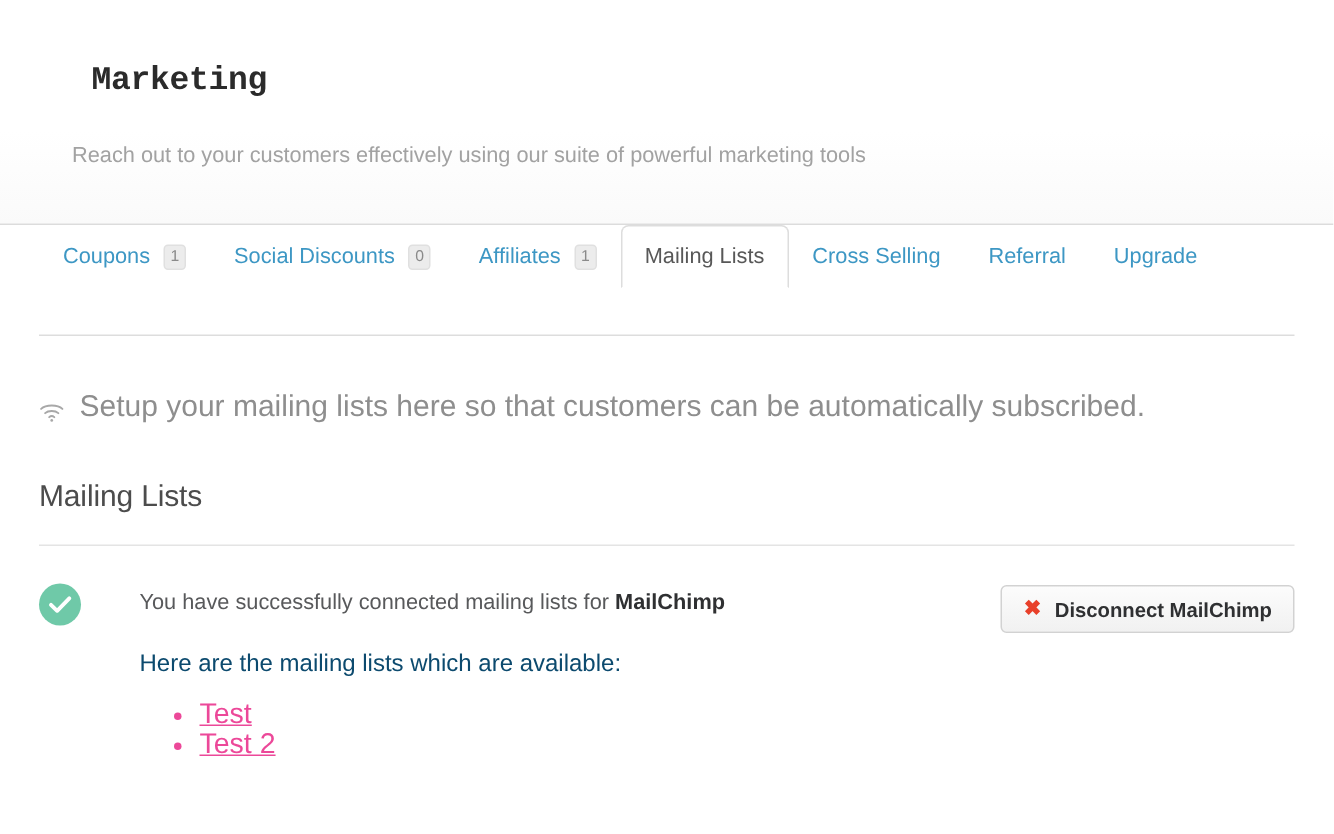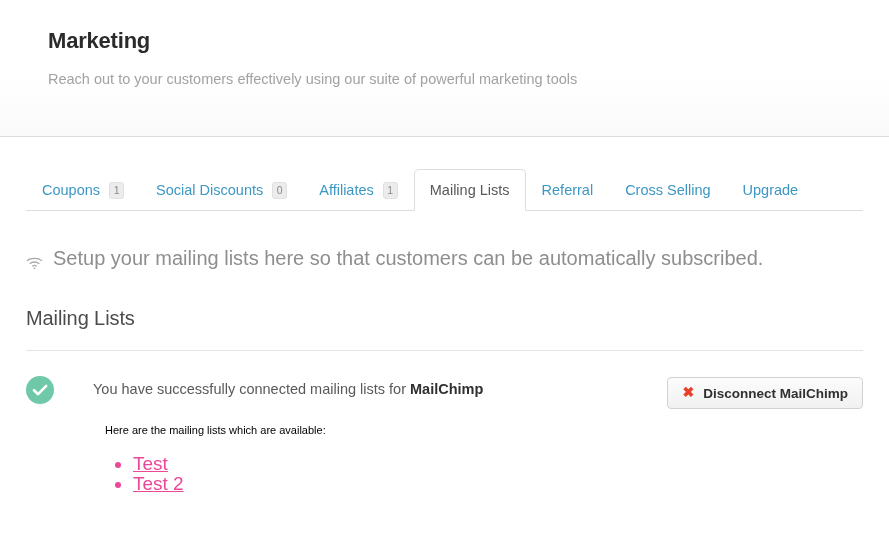--- a/index.html
+++ b/index.html
@@ -18,26 +18,27 @@
   
   .page-header {
     position: relative;
     height: 137px;
     box-sizing: border-box;
     background: linear-gradient(to bottom, #ffffff 0%, #ffffff 55%, #fafafa 100%);
     border-bottom: 1px solid #dcdcdc;
     padding: 0 48px;
   }
   .page-title {
-    margin: 0;
+    margin: 13px;
     padding-top: 28px;
     font-size: 22px;
     font-weight: bold;
     color: #2b2b2b;
     letter-spacing: -0.2px;
+    font-family: Liberation Mono, monospace;
   }
   .page-subtitle {
     margin: 0;
     padding-top: 17px;
     font-size: 14.5px;
     color: #a2a2a2;
     font-weight: normal;
   }
 
   
@@ -45,21 +46,21 @@
     position: relative;
     height: 74px;
     background: #ffffff;
     padding: 0 26px;
     box-sizing: border-box;
   }
   .tab-strip {
     position: relative;
     height: 100%;
     display: flex;
-    align-items: flex-end;
+    align-items: flex-start;
   }
   .tab-underline {
     position: absolute;
     left: 0;
     right: 0;
     bottom: 0;
     height: 1px;
     background: #dddddd;
   }
   .tab {
@@ -165,25 +166,24 @@
     padding-left: 14px;
   }
   .status-line {
     font-size: 14.5px;
     color: #58595b;
     line-height: 20px;
     padding-top: 3px;
   }
   .status-line b { color: #2f3032; font-weight: bold; }
   .status-sub {
-    font-size: 11px;
-    color: #000000;
+    font-size: 16px;
+    color: #0c4a6e;
     padding-top: 21px;
     line-height: 20px;
-    margin-left: 12px;
   }
   .ml-list {
     margin: 0;
     padding: 14px 0 0 40px;
     list-style: disc;
     color: #58595b;
   }
   .ml-list li {
     font-size: 19px;
     color: #ec4899;
@@ -247,25 +247,25 @@
     <div class="tab">
       <span>Affiliates</span>
       <span class="tab-badge">1</span>
     </div>
 
     <div class="tab active">
       <span>Mailing Lists</span>
     </div>
 
     <div class="tab">
+      <span>Cross Selling</span>
+    </div>
+
+    <div class="tab">
       <span>Referral</span>
-    </div>
-
-    <div class="tab">
-      <span>Cross Selling</span>
     </div>
 
     <div class="tab">
       <span>Upgrade</span>
     </div>
   </div>
 </div>
 
 <div class="content">
 

